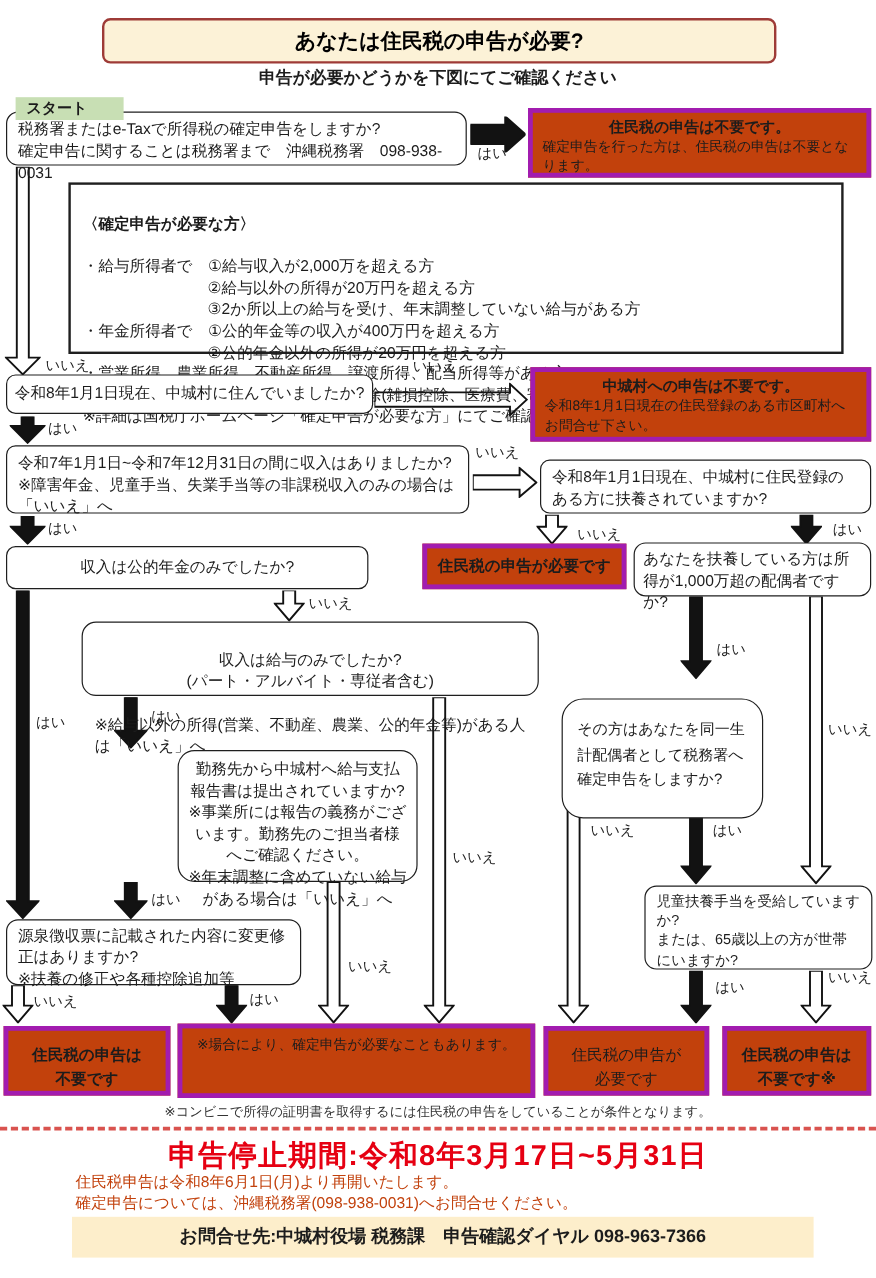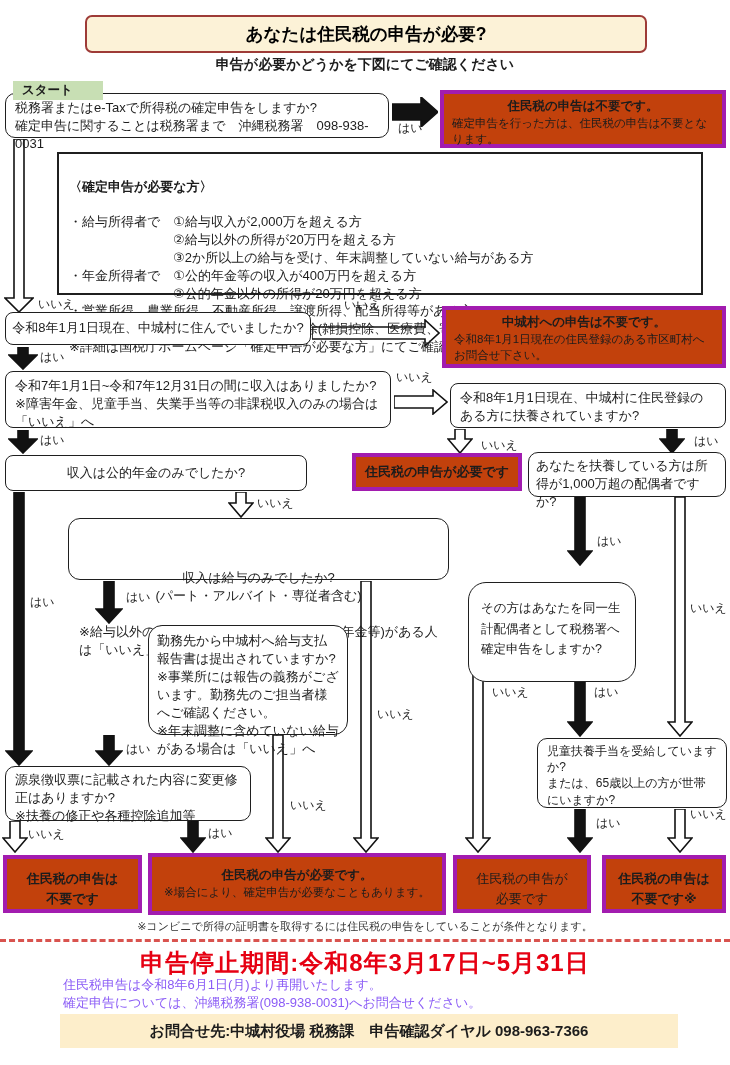--- a/index.html
+++ b/index.html
@@ -28,21 +28,21 @@
   }
   #subtitle{position:absolute;left:0;top:56px;width:730px;text-align:center;font-size:14px;font-weight:bold;}
   #start-label{
     position:absolute;left:13px;top:81px;width:90px;height:19px;z-index:3;
     background:#c8dfb4;font-size:12.5px;font-weight:bold;line-height:19px;padding-left:9px;box-sizing:border-box;
   }
   #footnote{position:absolute;left:0;top:919px;width:730px;text-align:center;font-size:11px;color:#333;}
   #dashed-divider{position:absolute;left:0;top:939px;width:730px;border-top:3.5px dashed #d9534f;z-index:1;}
   #suspension-heading{position:absolute;left:0;top:947px;width:730px;text-align:center;
     font-size:24px;font-weight:bold;color:#e60012;letter-spacing:1px;}
-  .footer-line{position:absolute;left:63px;font-size:13px;color:#8b5cf6;}
+  .footer-line{position:absolute;left:63px;font-size:13px;color:#c2410c;}
   #contact-box{position:absolute;left:60px;top:1014px;width:618px;height:34px;background:#fdeecb;
     text-align:center;font-size:15px;font-weight:bold;line-height:34px;z-index:2;}
   .pad{padding:5px 9px;}
   .bold{font-weight:bold;}
 </style>
 </head>
 <body>
 
 <div id="page">
 
@@ -75,42 +75,41 @@
 
   <div class="box pad" style="left:450px;top:383px;width:276px;height:45px;border-radius:8px;">令和8年1月1日現在、中城村に住民登録のある方に扶養されていますか?</div>
 
   <div class="box center" style="left:5px;top:455px;width:302px;height:36px;line-height:33px;border-radius:8px;">収入は公的年金のみでしたか?</div>
 
   <div class="redbox" style="left:352px;top:453px;width:170px;height:38px;font-weight:bold;font-size:13px;line-height:30px;">住民税の申告が必要です</div>
 
   <div class="box" style="left:528px;top:452px;width:198px;height:45px;padding:4px 7px;">あなたを扶養している方は所得が1,000万超の配偶者ですか?</div>
 
   <div class="box" style="left:68px;top:518px;width:381px;height:62px;border-radius:12px;padding:4px 10px;">
-    <div class="center" style="white-space:pre-line;margin-top:28px;">収入は給与のみでしたか?
+    <div class="center" style="white-space:pre-line;">収入は給与のみでしたか?
 (パート・アルバイト・専従者含む)</div>
     <div>※給与以外の所得(営業、不動産、農業、公的年金等)がある人は「いいえ」へ</div>
   </div>
 
-  <div class="box" style="left:148px;top:625px;width:200px;height:110px;border-radius:14px;padding:6px 8px;">勤務先から中城村へ給与支払報告書は提出されていますか?
+  <div class="box" style="left:148px;top:625px;width:200px;height:110px;border-radius:14px;padding:6px 8px;text-align:center;">勤務先から中城村へ給与支払報告書は提出されていますか?
 ※事業所には報告の義務がございます。勤務先のご担当者様へご確認ください。
 ※年末調整に含めていない給与がある場合は「いいえ」へ</div>
 
   <div class="box" style="left:468px;top:582px;width:168px;height:100px;border-radius:18px;padding:15px 12px;font-size:12.5px;line-height:1.65;">その方はあなたを同一生計配偶者として税務署へ確定申告をしますか?</div>
 
   <div class="box" style="left:537px;top:738px;width:190px;height:70px;border-radius:10px;padding:4px 9px;font-size:12px;line-height:1.35;">児童扶養手当を受給していますか?
 または、65歳以上の方が世帯にいますか?</div>
 
   <div class="box" style="left:5px;top:766px;width:246px;height:55px;border-radius:10px;padding:4px 9px;">源泉徴収票に記載された内容に変更修正はありますか?
 ※扶養の修正や各種控除追加等</div>
 
   <div class="redbox" style="left:3px;top:855px;width:139px;height:58px;font-weight:bold;font-size:13px;padding-top:10px;line-height:1.5;white-space:pre-line;">住民税の申告は
 不要です</div>
 
   <div class="redbox" style="left:148px;top:853px;width:298px;height:62px;padding-top:6px;">
-    <span class="t">住民税の申告が必要です。</span>
     <span class="b" style="text-align:center;">※場合により、確定申告が必要なこともあります。</span>
   </div>
 
   <div class="redbox" style="left:453px;top:855px;width:138px;height:58px;font-weight:normal;font-size:13px;padding-top:10px;line-height:1.5;white-space:pre-line;">住民税の申告が
 必要です</div>
 
   <div class="redbox" style="left:602px;top:855px;width:124px;height:58px;font-weight:bold;font-size:13px;padding-top:10px;line-height:1.5;white-space:pre-line;">住民税の申告は
 不要です※</div>
 
   <div id="footnote">※コンビニで所得の証明書を取得するには住民税の申告をしていることが条件となります。</div>

